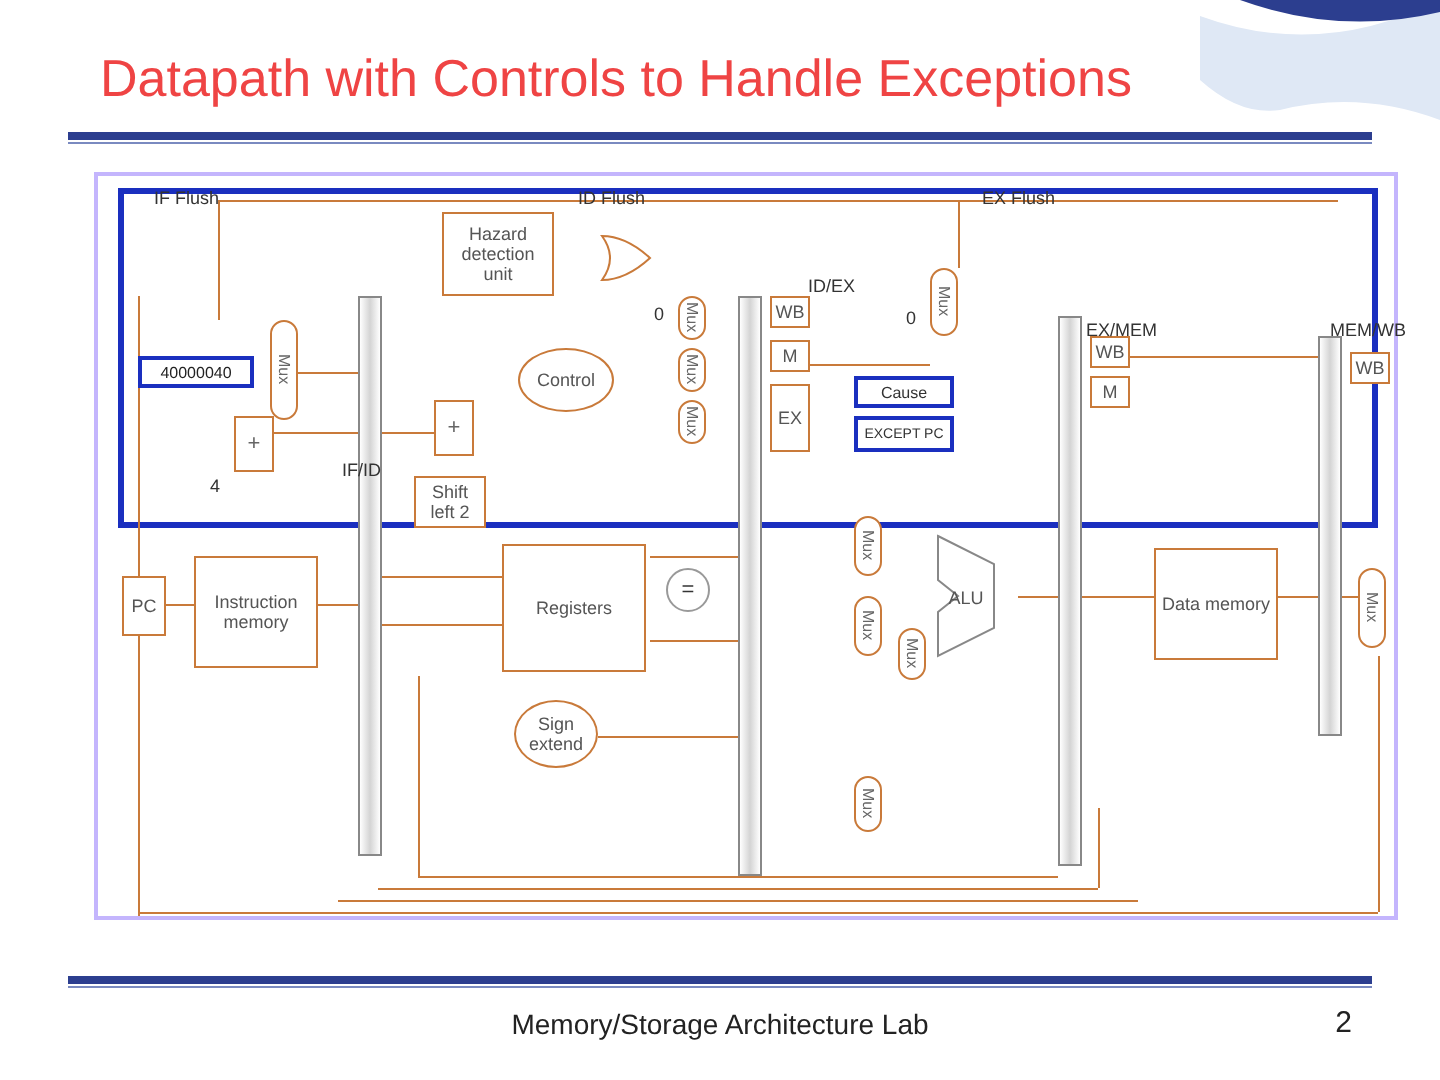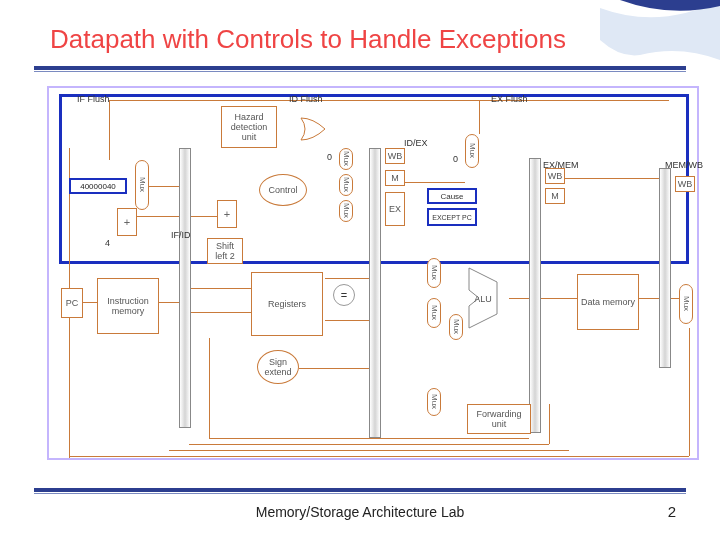--- a/index.html
+++ b/index.html
@@ -197,21 +197,20 @@
     <polygon points="2,2 30,16 30,48 2,62 2,40 12,32 2,24" fill="#fff" stroke="#888"></polygon>
     <text x="16" y="36" font-size="9" fill="#555" text-anchor="middle">ALU</text>
   </svg>
 
   <div class="block vmux" style="top:300px; left:378px; height:28px;">Mux</div>
 
   <div class="block" style="top:186px; left:528px; width:62px; height:56px;">Data memory</div>
 
   <div class="block vmux" style="top:196px; left:630px; height:40px;">Mux</div>
 
-  <div class="block" style="top:316px; left:418px; width:64px; height:30px;">Forwarding unit</div>
 
   <div class="wire wh" style="top:214px; left:34px; width:14px;"></div>
   <div class="wire wh" style="top:214px; left:110px; width:20px;"></div>
   <div class="wire wh" style="top:98px; left:100px; width:30px;"></div>
   <div class="wire wv" style="top:60px; left:20px; height:310px;"></div>
   <div class="wire wh" style="top:368px; left:20px; width:620px;"></div>
   <div class="wire wv" style="top:240px; left:640px; height:128px;"></div>
   <div class="wire wh" style="top:210px; left:460px; width:68px;"></div>
   <div class="wire wh" style="top:210px; left:590px; width:40px;"></div>
   <div class="wire wh" style="top:94px; left:356px; width:60px;"></div>

